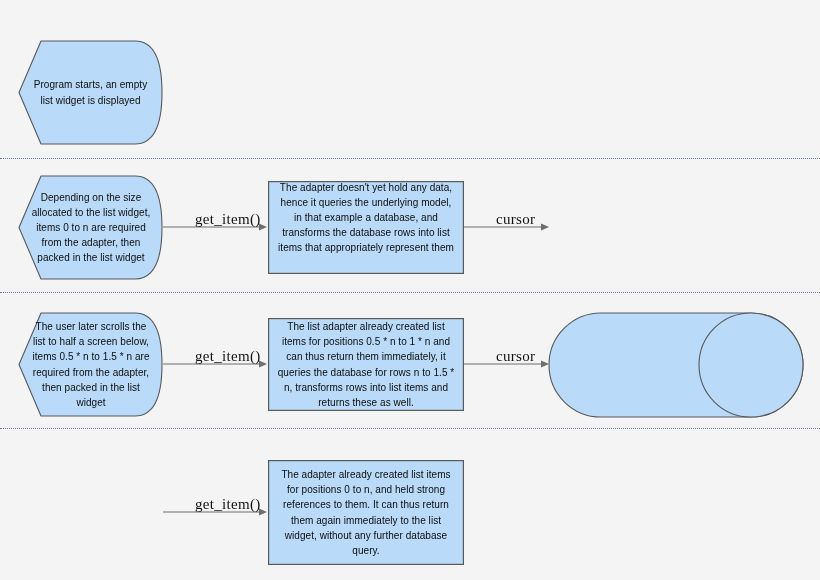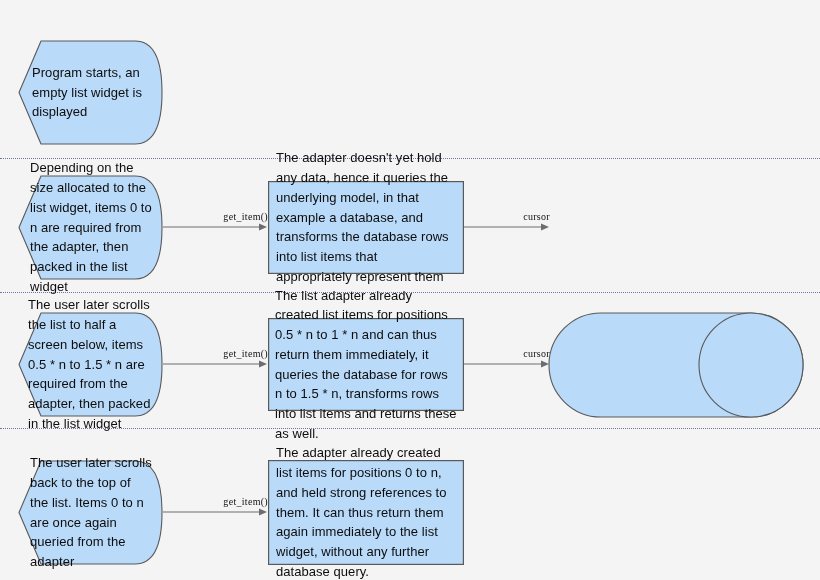--- a/index.html
+++ b/index.html
@@ -31,40 +31,41 @@
     position: absolute;
     left: 0;
     top: 0;
     overflow: visible;
   }
   .node-label {
     position: absolute;
     display: flex;
     align-items: center;
     justify-content: center;
-    text-align: left;
-    font-size: 13px;
+    text-align: center;
+    font-size: 10px;
     line-height: 1.52;
     color: #0d0d0d;
     font-family: "Liberation Sans", sans-serif;
     pointer-events: none;
     letter-spacing: 0.05px;
   }
   .edge {
     position: absolute;
   }
   .edge svg { position: absolute; left:0; top:0; overflow: visible; }
   .edge-label {
     position: absolute;
     font-family: "Liberation Serif", serif;
-    font-size: 10px;
+    font-size: 15px;
     color: #111111;
-    text-align: right;
+    text-align: left;
     white-space: nowrap;
     letter-spacing: 0.3px;
+    margin-left: 32px;
   }
 </style>
 </head>
 <body>
 
 <div id="canvas">
 
   <div class="row-sep" style="top:158px;"></div>
   <div class="row-sep" style="top:292px;"></div>
   <div class="row-sep" style="top:428px;"></div>
@@ -138,26 +139,20 @@
   </div>
 
   <div class="node" style="left:548px; top:312px; width:256px; height:106px;">
     <svg width="256" height="106" viewBox="0 0 256 106">
       <path d="M 53 1 L 203 1 A 52 52 0 0 1 203 105 L 53 105 A 52 52 0 0 1 53 1 Z" fill="#b9daf8" stroke="#59595c" stroke-width="1.1"></path>
       <ellipse cx="203" cy="53" rx="52" ry="52" fill="#b9daf8" stroke="#59595c" stroke-width="1.1"></ellipse>
     </svg>
     <div class="node-label" style="left:12px; top:0; width:180px; height:106px;"></div>
   </div>
 
-  <div class="node" style="left:18px; top:460px; width:145px; height:105px;">
-    <svg width="145" height="105" viewBox="0 0 145 105">
-      <path d="M 23 1 L 117 1 Q 144 1 144 52.5 Q 144 104 117 104 L 23 104 L 1 52.5 Z" fill="#b9daf8" stroke="#59595c" stroke-width="1.1" stroke-linejoin="round"></path>
-    </svg>
-    <div class="node-label" style="left:12px; top:0; width:122px; height:105px;">The user later scrolls back to the top of the list. Items 0 to n are once again queried from the adapter</div>
-  </div>
 
   <div class="edge" style="left:163px; top:500px; width:105px; height:24px;">
     <svg width="105" height="24" viewBox="0 0 105 24">
       <line x1="0" y1="12" x2="98" y2="12" stroke="#6d6d6d" stroke-width="1.1"></line>
       <path d="M 104 12 L 96 8.6 L 96 15.4 Z" fill="#6d6d6d"></path>
     </svg>
     <div class="edge-label" style="left:0; top:-4px; width:105px;">get_item()</div>
   </div>
 
   <div class="node" style="left:268px; top:460px; width:196px; height:132px;padding-left:46px;">

